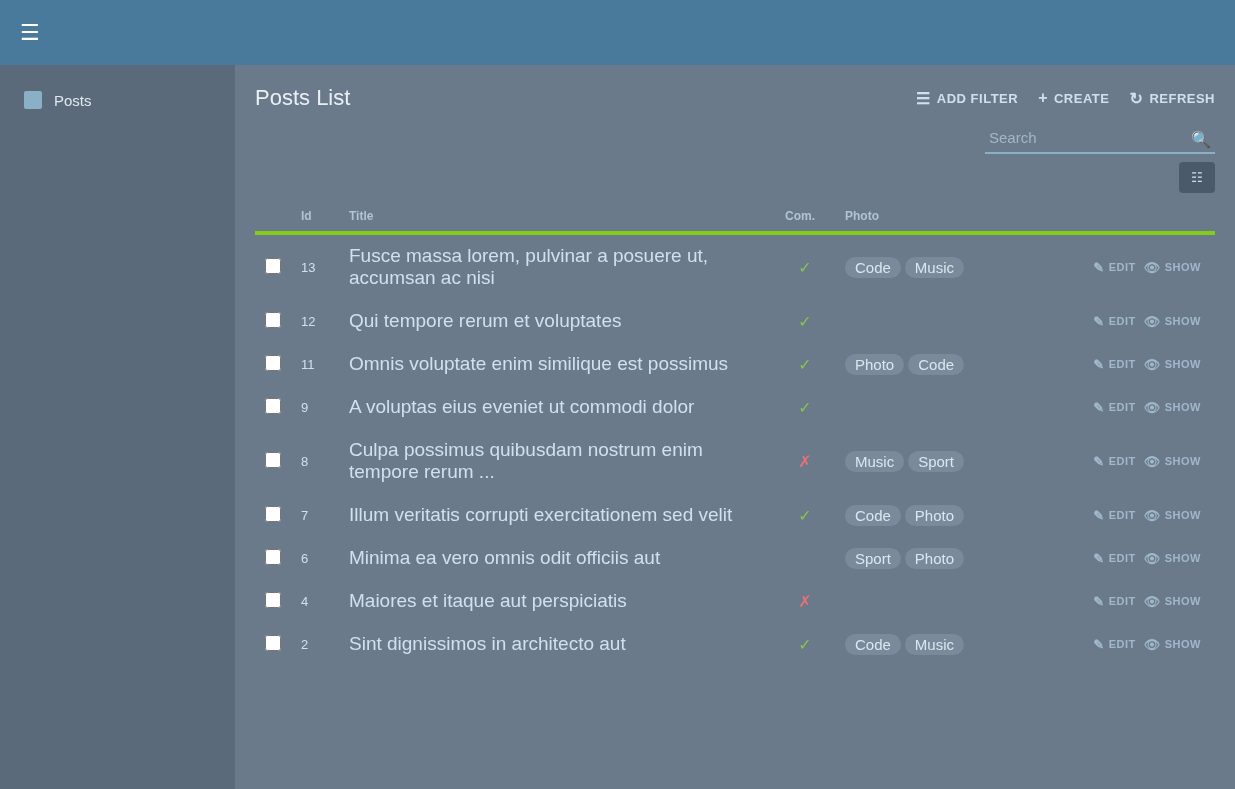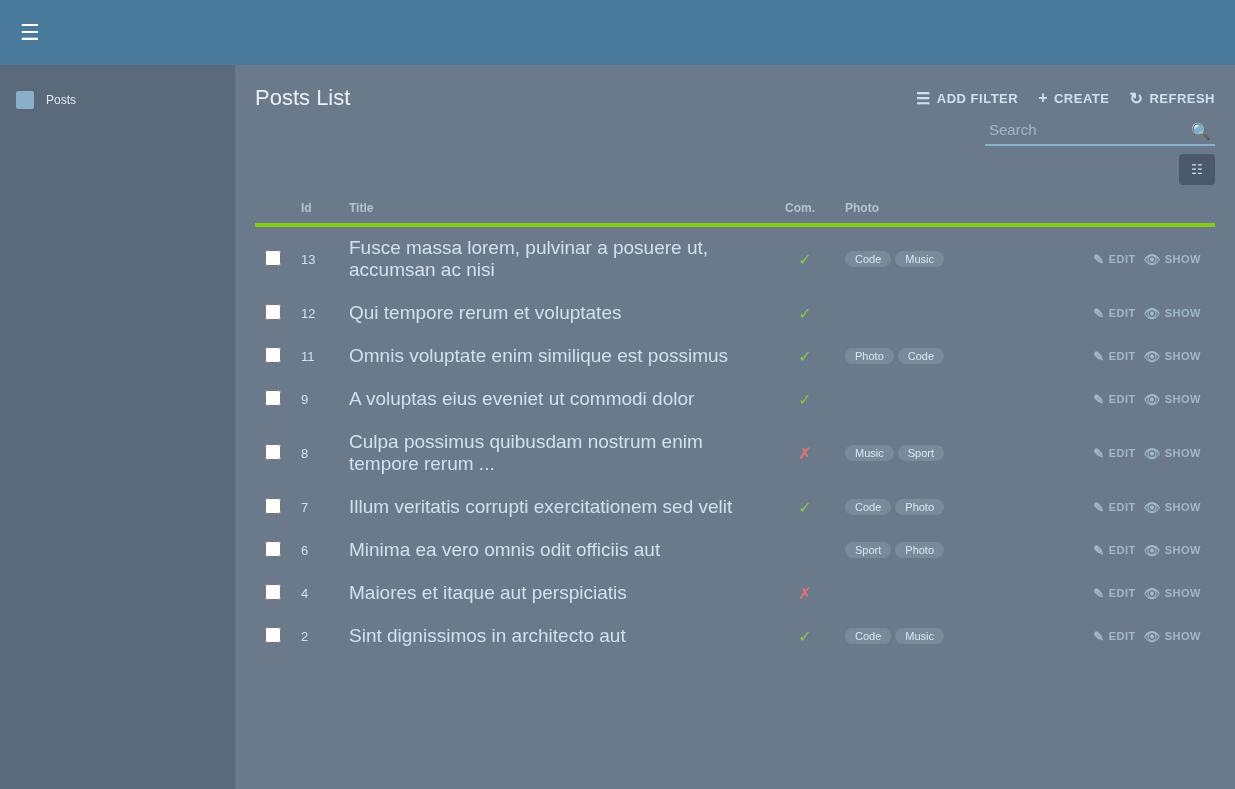--- a/index.html
+++ b/index.html
@@ -34,24 +34,24 @@
     
     .sidebar {
       width: 235px;
       background: #5a6a7a;
       padding: 16px 0;
     }
     .sidebar-item {
       display: flex;
       align-items: center;
       gap: 12px;
-      padding: 10px 16px;
+      padding: 10px 24px;
       cursor: pointer;
       color: #e0e8ef;
-      font-size: 12px;
+      font-size: 15px;
     }
     .sidebar-item-icon {
       width: 18px;
       height: 18px;
       background: #8ab0c8;
       border-radius: 2px;
       flex-shrink: 0;
     }
     .sidebar-item-icon.posts2 { background: #7a9db8; }
 
@@ -61,21 +61,21 @@
       background: #6b7a8a;
       padding: 20px;
       overflow-y: auto;
     }
 
     
     .toolbar {
       display: flex;
       align-items: center;
       justify-content: space-between;
-      margin-bottom: 4px;
+      margin-bottom: 12px;
     }
     .page-title {
       font-size: 22px;
       font-weight: 500;
       color: #e8f0f5;
     }
     .toolbar-actions {
       display: flex;
       align-items: center;
       gap: 20px;
@@ -170,21 +170,21 @@
     .td-comm { width: 60px; text-align: center; }
     .td-tags { width: 220px; }
     .td-actions { width: 160px; text-align: right; white-space: nowrap; }
 
     .tag-badge {
       display: inline-block;
       background: #7a8a9a;
       color: #d8e8f0;
       border-radius: 12px;
       padding: 2px 10px;
-      font-size: 11px;
+      font-size: 15px;
       margin-right: 4px;
     }
 
     .check-icon { color: #8bc34a; font-size: 16px; }
     .cross-icon { color: #e57373; font-size: 16px; }
 
     .action-btn {
       background: none;
       border: none;
       cursor: pointer;

